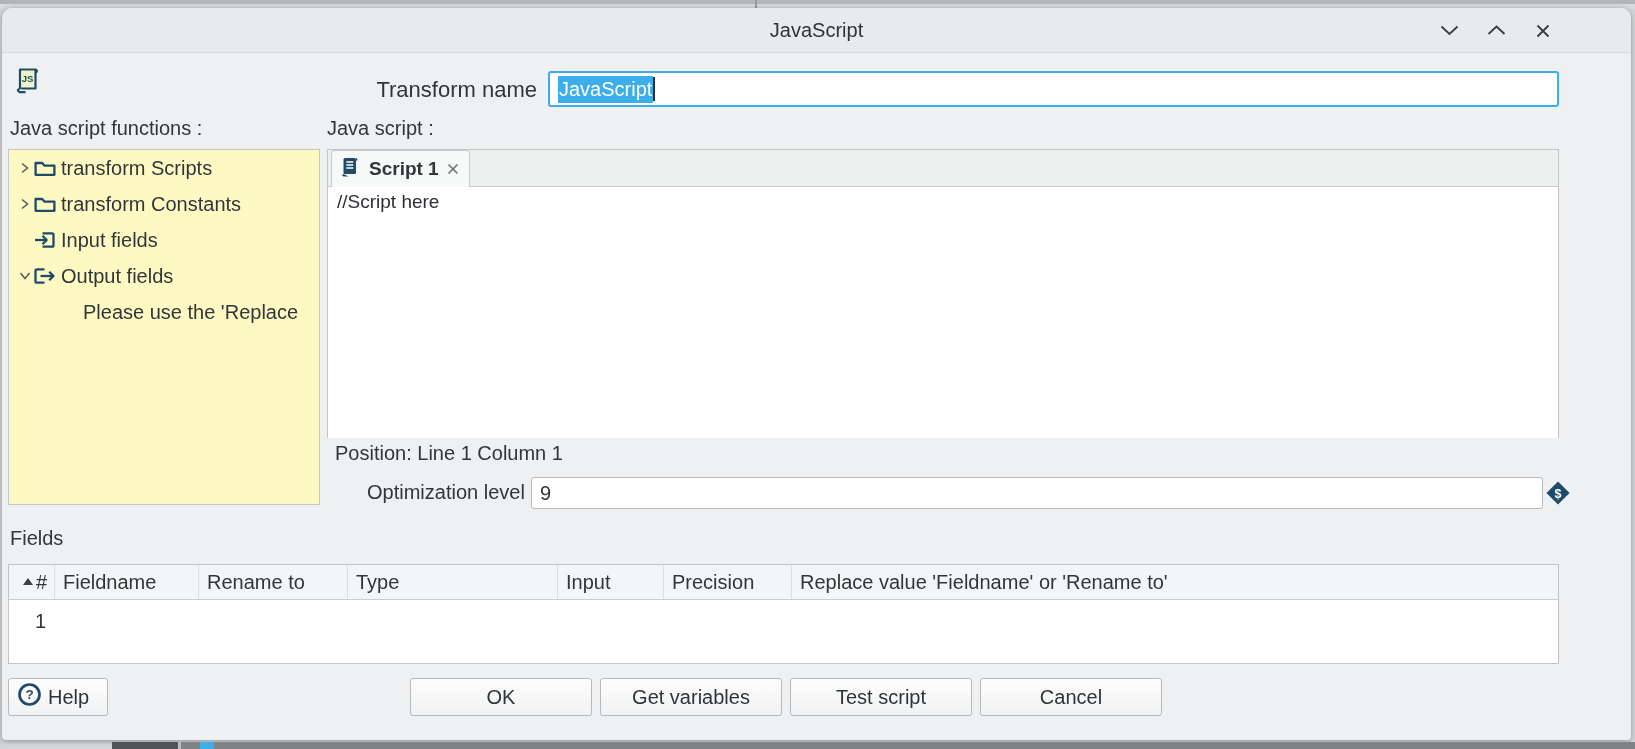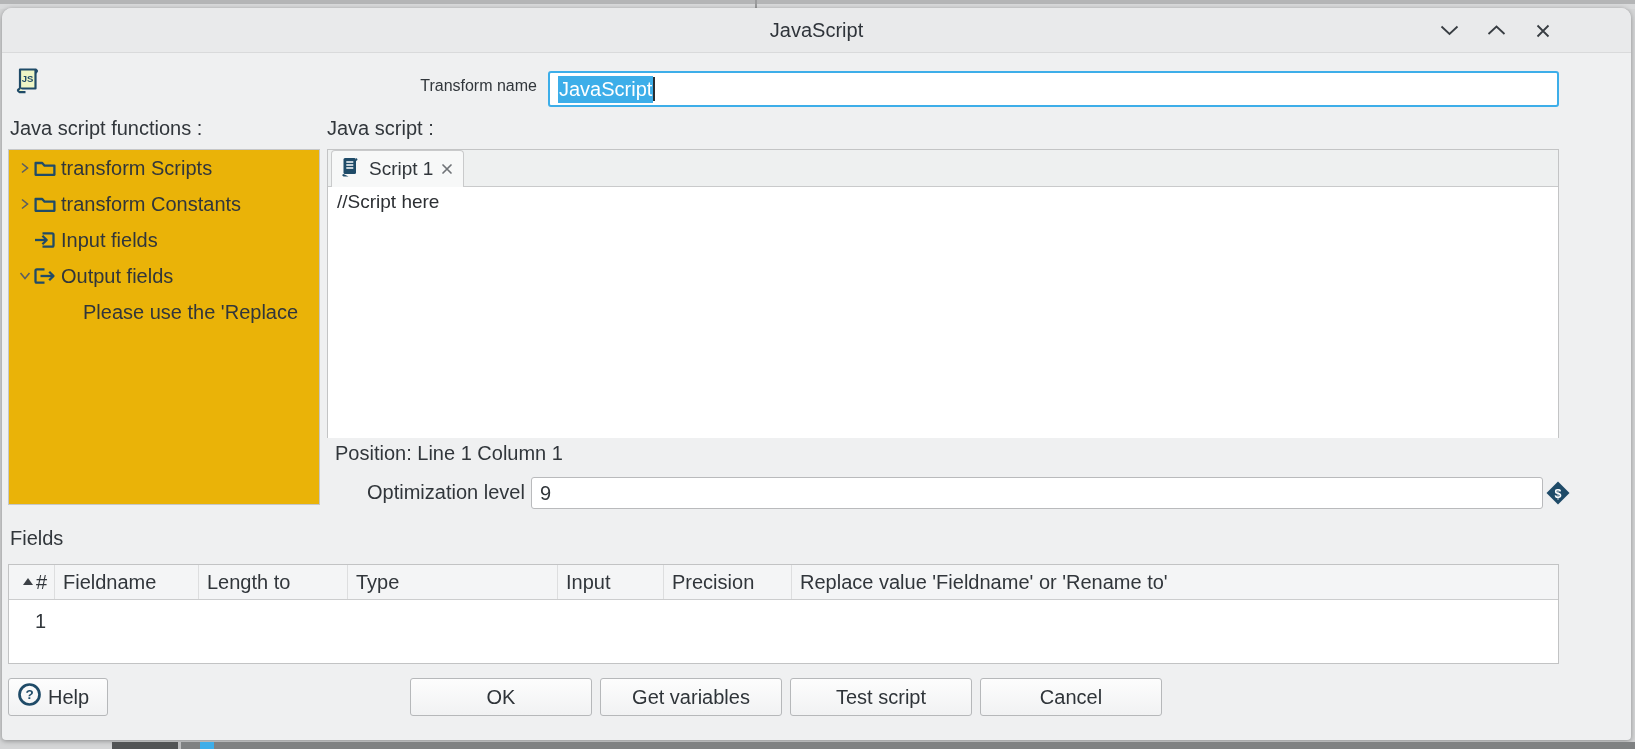--- a/index.html
+++ b/index.html
@@ -22,42 +22,42 @@
   
   .titlebar { position:absolute; left:0; top:0; width:100%; height:45px; background:#e9eaeb;
               border-bottom:1px solid #d9dadb; border-radius:10px 10px 0 0; }
   .app-icon { position:absolute; left:12px; top:9px;margin-top:48px; }
   .window-title { position:absolute; left:0; top:0; width:100%; height:45px; line-height:45px;
                   text-align:center; font-size:20px; color:#2f343a; }
   .win-controls { position:absolute; right:78px; top:0; height:45px; display:flex; align-items:center; gap:27px; }
   .win-btn { display:flex; align-items:center; justify-content:center; width:20px; height:20px; cursor:default; }
 
   
-  .transform-label { position:absolute; left:340px; top:69px; width:195px; text-align:right; font-size:16px; }
+  .transform-label { position:absolute; left:340px; top:69px; width:195px; text-align:right; font-size:22px; }
   .transform-input { position:absolute; left:546px; top:63px; width:1011px; height:36px; background:#fff;
                      border:2px solid #3daee9; border-radius:3px; display:flex; align-items:center; padding-left:8px; }
   .transform-input .selection { background:#3daee9; color:#fff; font-size:20px; padding:2px 1px; }
   .transform-input .caret { width:2px; height:24px; background:#2b2e31; margin-left:0px; }
 
   
   .functions-label { position:absolute; left:8px; top:109px; font-size:20px; }
   .script-label { position:absolute; left:325px; top:109px; font-size:20px; }
 
   
-  .tree-box { position:absolute; left:6px; top:141px; width:312px; height:356px; background:#eab308;
+  .tree-box { position:absolute; left:6px; top:141px; width:312px; height:356px; background:#fef9c3;
               border:1px solid #c6c7c8; overflow:hidden; }
   .tree-row { display:flex; align-items:center; height:36px; padding-left:7px; font-size:20px; white-space:nowrap; }
   .tree-row .expander { width:17px; display:flex; align-items:center; justify-content:center; flex:0 0 17px; }
   .tree-row .tree-icon { width:28px; display:flex; align-items:center; flex:0 0 28px; }
   .tree-row.note { padding-left:74px; overflow:hidden; }
 
   
   .tabfolder { position:absolute; left:325px; top:141px; width:1232px; height:289px;
                border:1px solid #c3c4c5; background:#fff; }
-  .tabbar { position:absolute; left:0; top:0; width:100%; height:37px; background:#eef0f0; border-bottom:1px solid #c9cacb; }
+  .tabbar { position:absolute; left:0; top:0; width:100%; height:37px; background:#eef0f0; border-bottom:1px solid #c9cacb;font-weight:bold; }
   .tab { position:absolute; left:3px; top:0px; height:37px; background:#f7f8f8; border:1px solid #c9cacb; border-bottom:none;
          border-radius:4px 4px 0 0; display:flex; align-items:center; gap:8px; padding:0 10px 0 8px; font-size:19px; }
   .editor { position:absolute; left:0; top:37px; width:100%; height:251px; background:#fff;
             padding:4px 9px; font-size:19px; color:#2c2f33; }
 
   .position-text { position:absolute; left:333px; top:434px; font-size:20px; }
   .opt-label { position:absolute; left:333px; top:473px; font-size:20px;margin-left:32px; }
   .opt-input { position:absolute; left:529px; top:469px; width:1012px; height:32px; background:#fff;
                border:1px solid #b9babc; border-radius:3px; font-family:"Liberation Sans",sans-serif;
                font-size:20px; color:#31363b; padding:0 8px; outline:none; }
@@ -235,21 +235,21 @@
     </span>
 
     <div class="fields-label">Fields</div>
     <div class="fields-table">
       <div class="thead">
         <div class="th num">
           <span class="sort-arrow"></span>
           <span>#</span>
         </div>
         <div class="th">Fieldname</div>
-        <div class="th">Length to</div>
+        <div class="th">Rename to</div>
         <div class="th">Type</div>
         <div class="th">Input</div>
         <div class="th">Precision</div>
         <div class="th">Replace value 'Fieldname' or 'Rename to'</div>
       </div>
       <div class="trow">
         <div class="td num">1</div>
         <div class="td"></div>
         <div class="td"></div>
         <div class="td"></div>

